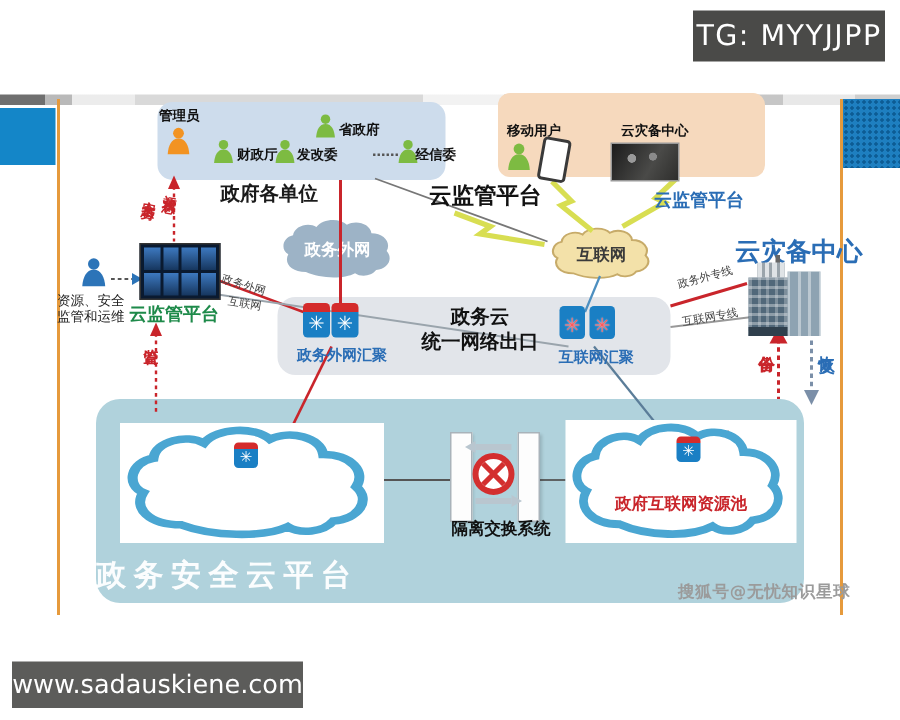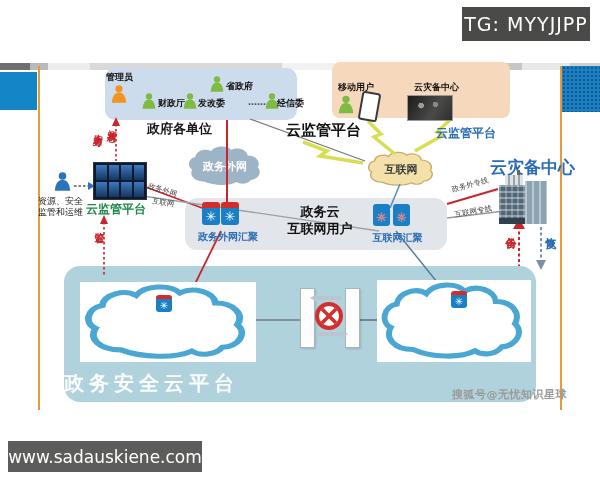--- a/index.html
+++ b/index.html
@@ -255,21 +255,21 @@
 <div class="abs hub-bar"></div>
 <div class="abs router" style="left:202px;top:202px;width:18px;height:23px">
     <span class="rg">✳</span>
   </div>
 <div class="abs router" style="left:221px;top:202px;width:18px;height:23px">
     <span class="rg">✳</span>
   </div>
 <div class="abs hub-lbl blue-t" style="left:188px;top:230px;width:80px">政务外网汇聚</div>
 <div class="abs hub-title">
   <div>政务云</div>
-  <div>互联网用户</div>
+  <div>统一网络出口</div>
 </div>
 <div class="abs router router-r" style="left:373px;top:204px;width:17px;height:22px">
     <span class="rg">✳</span>
   </div>
 <div class="abs router router-r" style="left:393px;top:204px;width:17px;height:22px">
     <span class="rg">✳</span>
   </div>
 <div class="abs hub-lbl blue-t" style="left:360px;top:231px;width:75px">互联网汇聚</div>
 
 <div class="abs dr-title blue-t">云灾备中心</div>
@@ -309,32 +309,34 @@
   <i class="bar" style="left:54px"></i>
   <svg style="position:absolute;left:0;top:0;width:86px;height:74px">
     <polyline points="50,12 26,12" stroke="#b9c6cf" stroke-width="4" fill="none"></polyline>
     <polygon points="26,8 26,16 19,12" fill="#b9c6cf"></polygon>
     <polyline points="26,48 50,48" stroke="#b9c6cf" stroke-width="4" fill="none"></polyline>
     <polygon points="50,44 50,52 57,48" fill="#b9c6cf"></polygon>
     <circle cx="38" cy="30" r="12" fill="#fff" stroke="#d32f2f" stroke-width="4"></circle>
     <line x1="31" y1="23" x2="45" y2="37" stroke="#d32f2f" stroke-width="3.5"></line>
     <line x1="45" y1="23" x2="31" y2="37" stroke="#d32f2f" stroke-width="3.5"></line>
   </svg>
+  <div class="iso-lbl">隔离交换系统</div>
 </div>
 
 <div class="abs panel panel-r">
   <div class="abs cloud c-white pool-cloud">
     <svg viewBox="0 0 200 120" preserveAspectRatio="none">
         <path d="M46,104 C20,104 8,86 16,70 C2,62 6,38 24,34 C26,16 50,8 64,18 C74,2 104,0 116,14 C132,4 156,12 158,30 C180,30 192,48 184,64 C196,78 186,98 166,100 C158,112 140,114 130,106 C110,118 70,116 46,104 Z"></path>
       </svg>
   </div>
   <div class="server" style="left:20px;top:26px"></div>
   <div class="server" style="left:34px;top:24px"></div>
   <div class="server" style="left:48px;top:22px"></div>
   <div class="abs router router-s" style="left:74px;top:11px">
       <span class="rg">✳</span>
     </div>
   <div class="firewall" style="left:93px;top:8px"></div>
   <div class="switch" style="left:78px;top:34px"></div>
   <div class="switch" style="left:106px;top:30px"></div>
+  <div class="pool-lbl">政府互联网资源池</div>
 </div>
 
 <div class="abs plat-title">政务安全云平台</div>
 
 </body></html>

